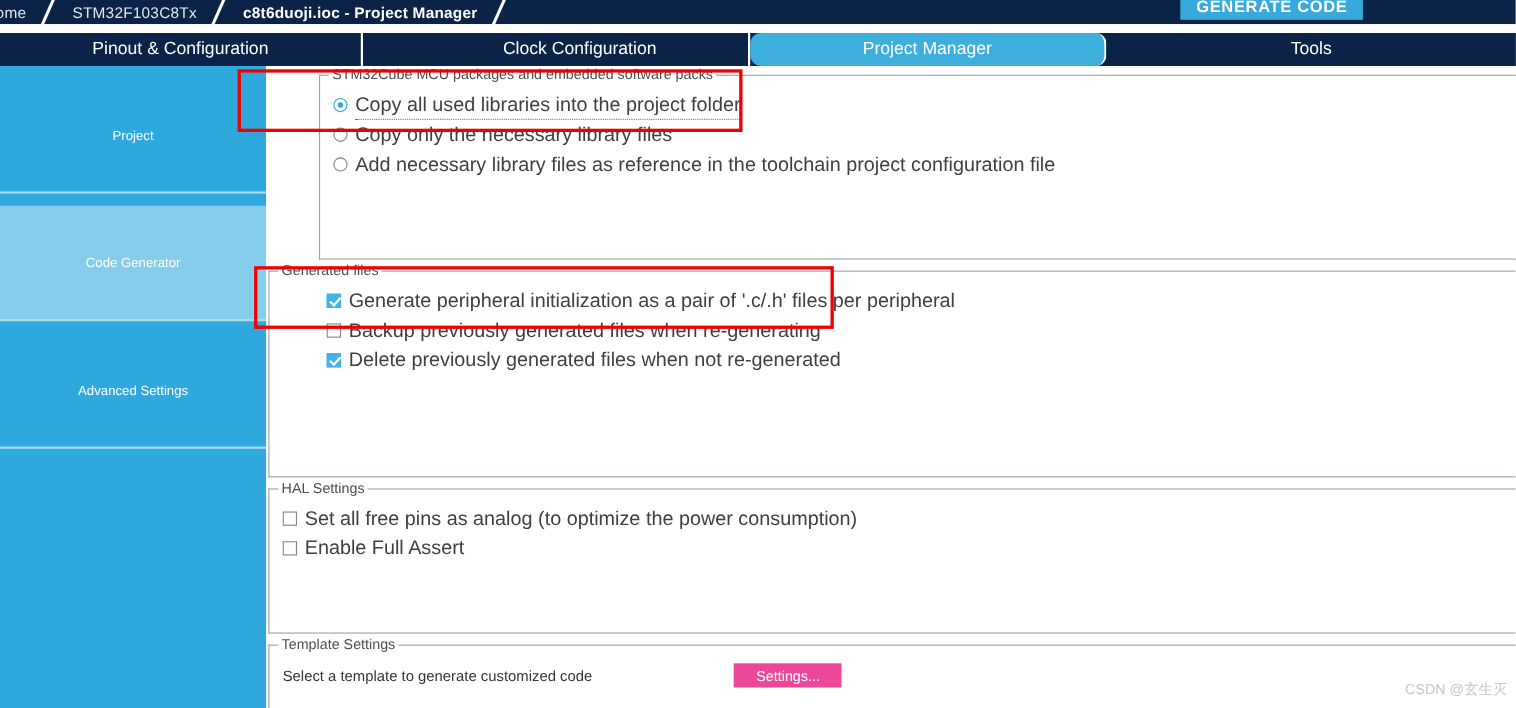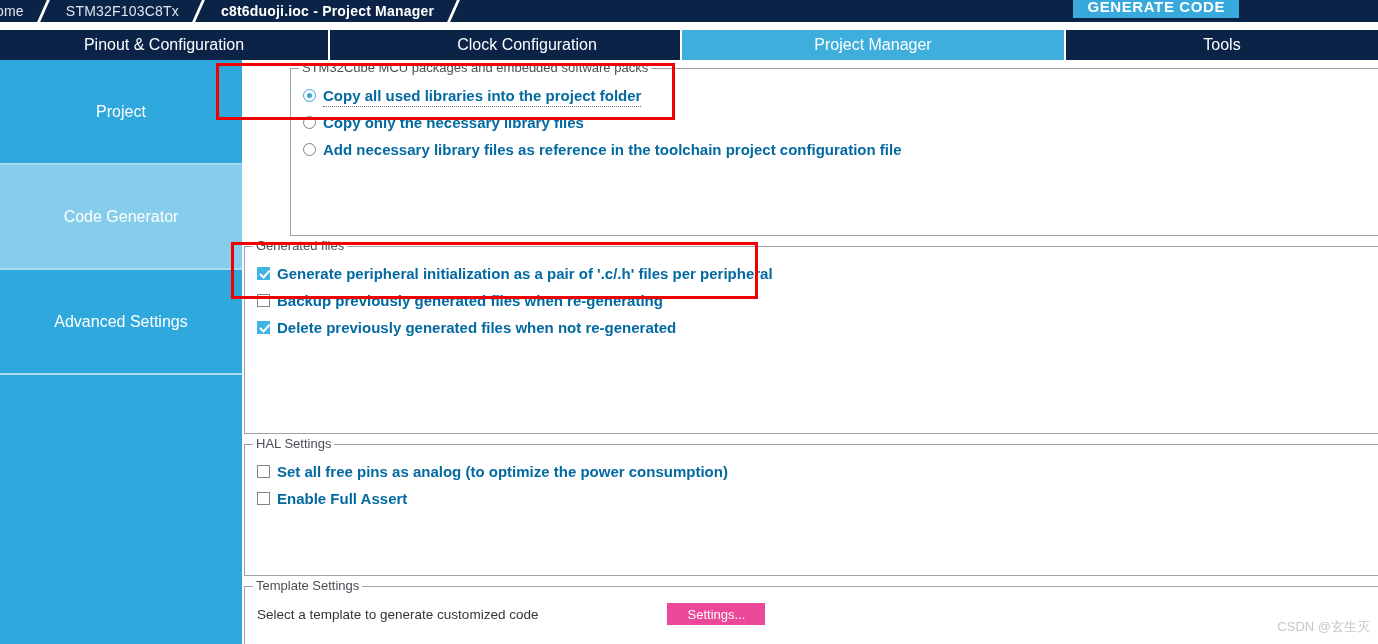--- a/index.html
+++ b/index.html
@@ -101,21 +101,21 @@
     font-size: 16px;
     background: #0a2347;
     border-right: 2px solid #ffffff;
     cursor: pointer;
     white-space: nowrap;
   }
   .tab:last-child { border-right: none; }
   .tab.active { background: #3eaedd; }
   .tab-pinout { width: 330px; }
   .tab-clock  { width: 352px; padding-left: 44px; }
-  .tab-pm     { width: 384px; }
+  .tab-pm     { width: 324px; border-radius: 10px; }
   .tab-tools  { flex: 1 1 auto; }
 
   
   .body-area {
     position: absolute;
     left: 0; top: 60px;
     width: 1378px; height: 584px;
     background: #ffffff;
   }
 
@@ -125,24 +125,25 @@
     left: 0; top: 0;
     width: 242px; height: 584px;
     background: #2fa8dd;
   }
   .side-item {
     width: 242px;
     display: flex;
     align-items: center;
     justify-content: center;
     color: #ffffff;
-    font-size: 16px;
+    font-size: 12px;
     border-bottom: 2px solid #a9dcf1;
     cursor: pointer;
     user-select: none;
+    margin-top: 11px;
   }
   .side-item.active { background: #86cdeb; }
   .side-project  { height: 105px; }
   .side-codegen  { height: 105px; }
   .side-advanced { height: 105px; }
   .side-filler   { height: 267px; border-bottom: none; cursor: default; }
 
   
   .content {
     position: absolute;
@@ -174,25 +175,24 @@
 
   
   .opt-row {
     display: flex;
     align-items: center;
     height: 24px;
     margin-bottom: 3px;
     white-space: nowrap;
   }
   .opt-label {
-    font-size: 15px;
-    color: #0369a1;
+    font-size: 18px;
+    color: #404040;
     margin-left: 7px;
     position: relative;
-    font-weight: bold;
   }
   .opt-label.focus-underline::after {
     content: "";
     position: absolute;
     left: 0; right: 0; bottom: -3px;
     height: 1px;
     border-bottom: 1px dotted #6b7179;
   }
 
   
@@ -329,21 +329,21 @@
             <span class="radio"></span>
             <span class="opt-label">Copy only the necessary library files</span>
           </div>
           <div class="opt-row">
             <span class="radio"></span>
             <span class="opt-label">Add necessary library files as reference in the toolchain project configuration file</span>
           </div>
         </div>
       </div>
 
-      <div class="groupbox" style="left:2px; top:186px; width:1134px; height:188px;">
+      <div class="groupbox" style="left:2px; top:186px; width:1134px; height:188px;padding-left:40px;">
         <div class="gb-title">Generated files</div>
         <div class="gb-body">
           <div class="opt-row">
             <span class="checkbox checked"></span>
             <span class="opt-label">Generate peripheral initialization as a pair of '.c/.h' files per peripheral</span>
           </div>
           <div class="opt-row">
             <span class="checkbox"></span>
             <span class="opt-label">Backup previously generated files when re-generating</span>
           </div>

